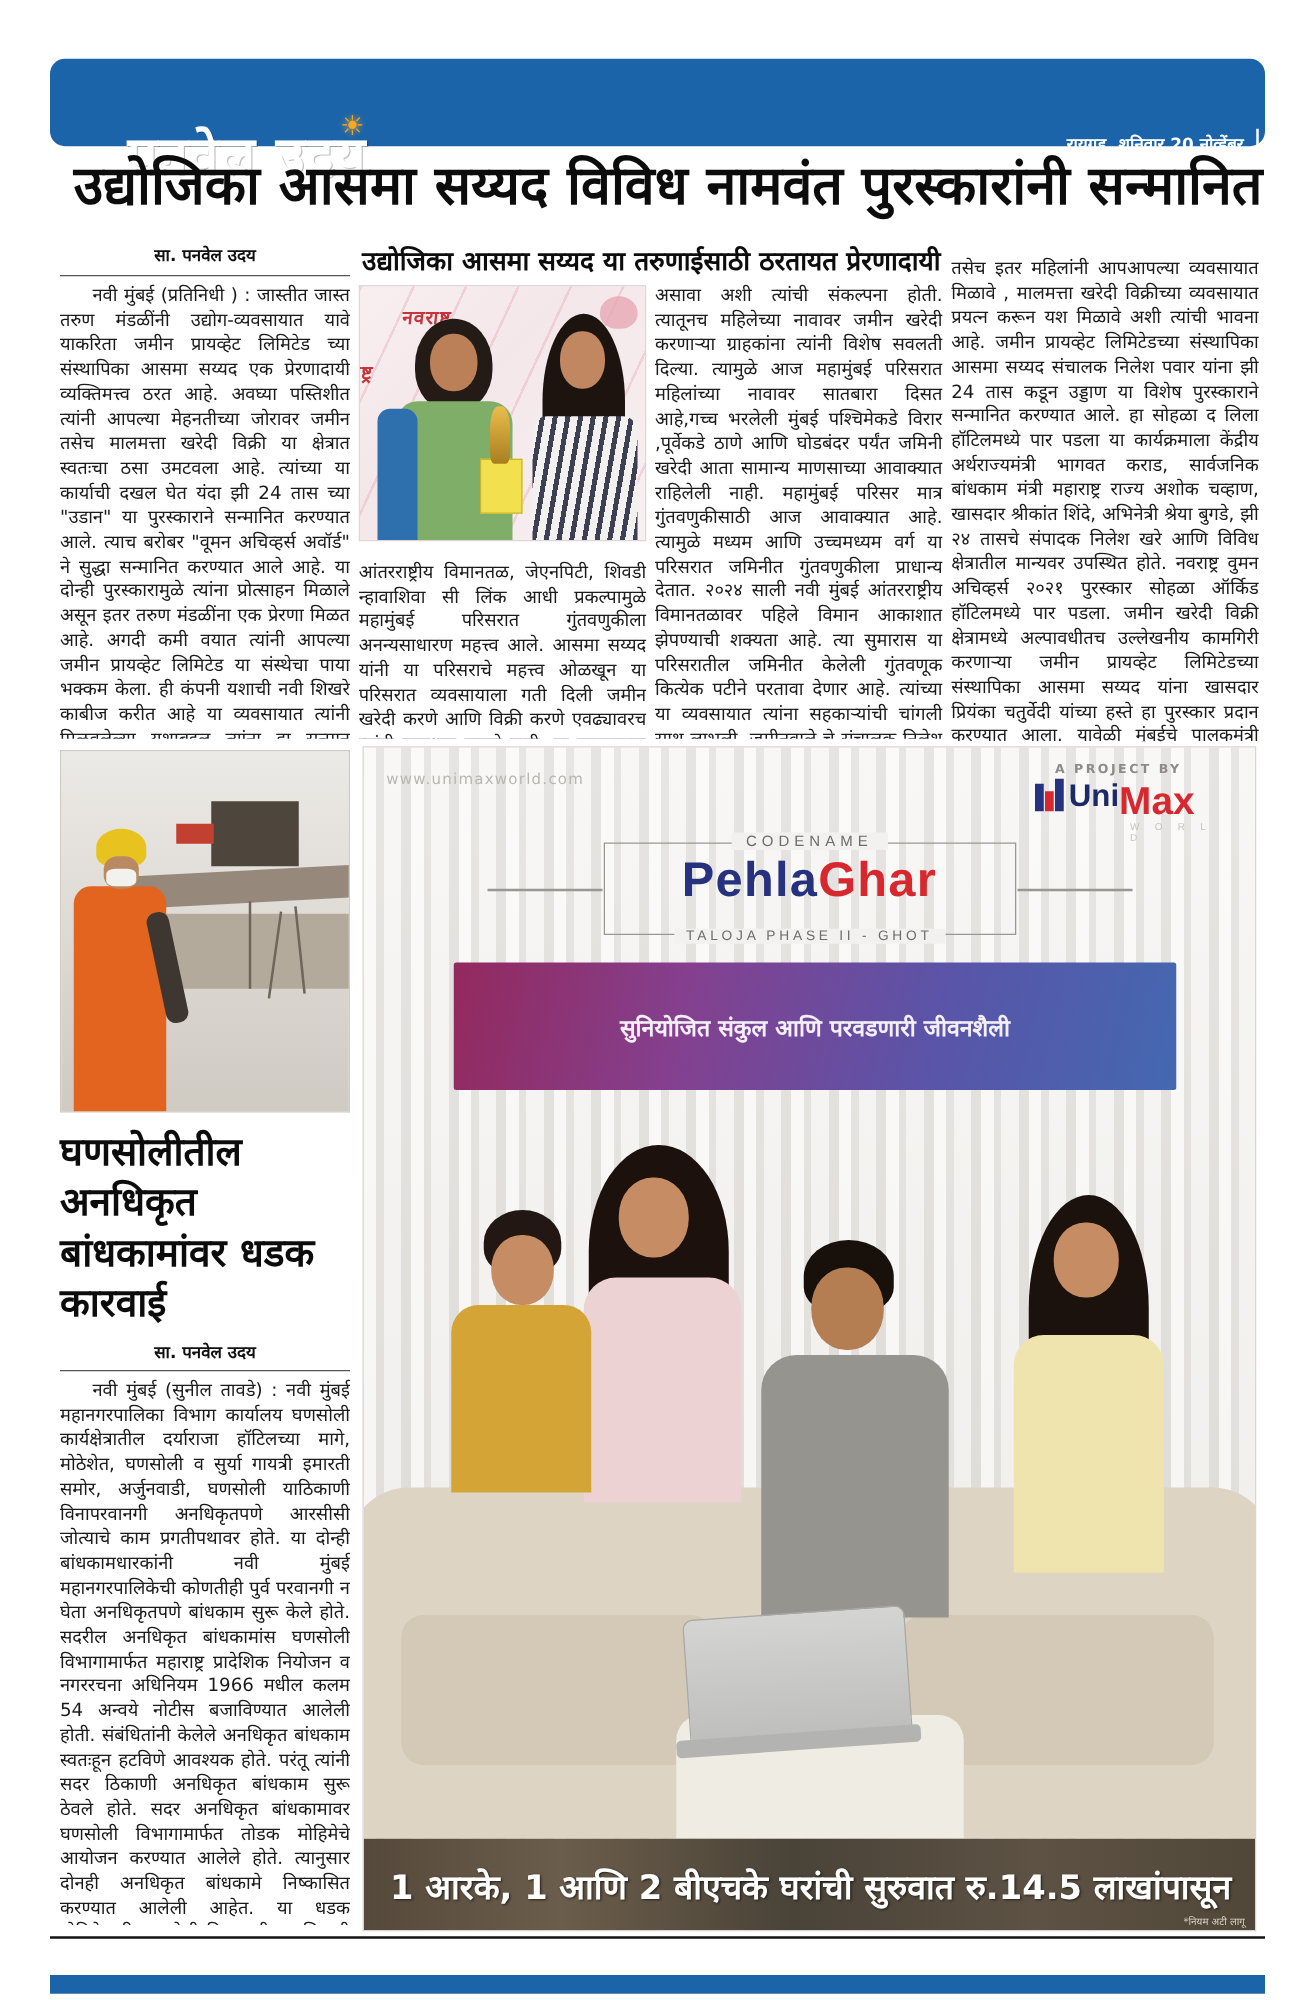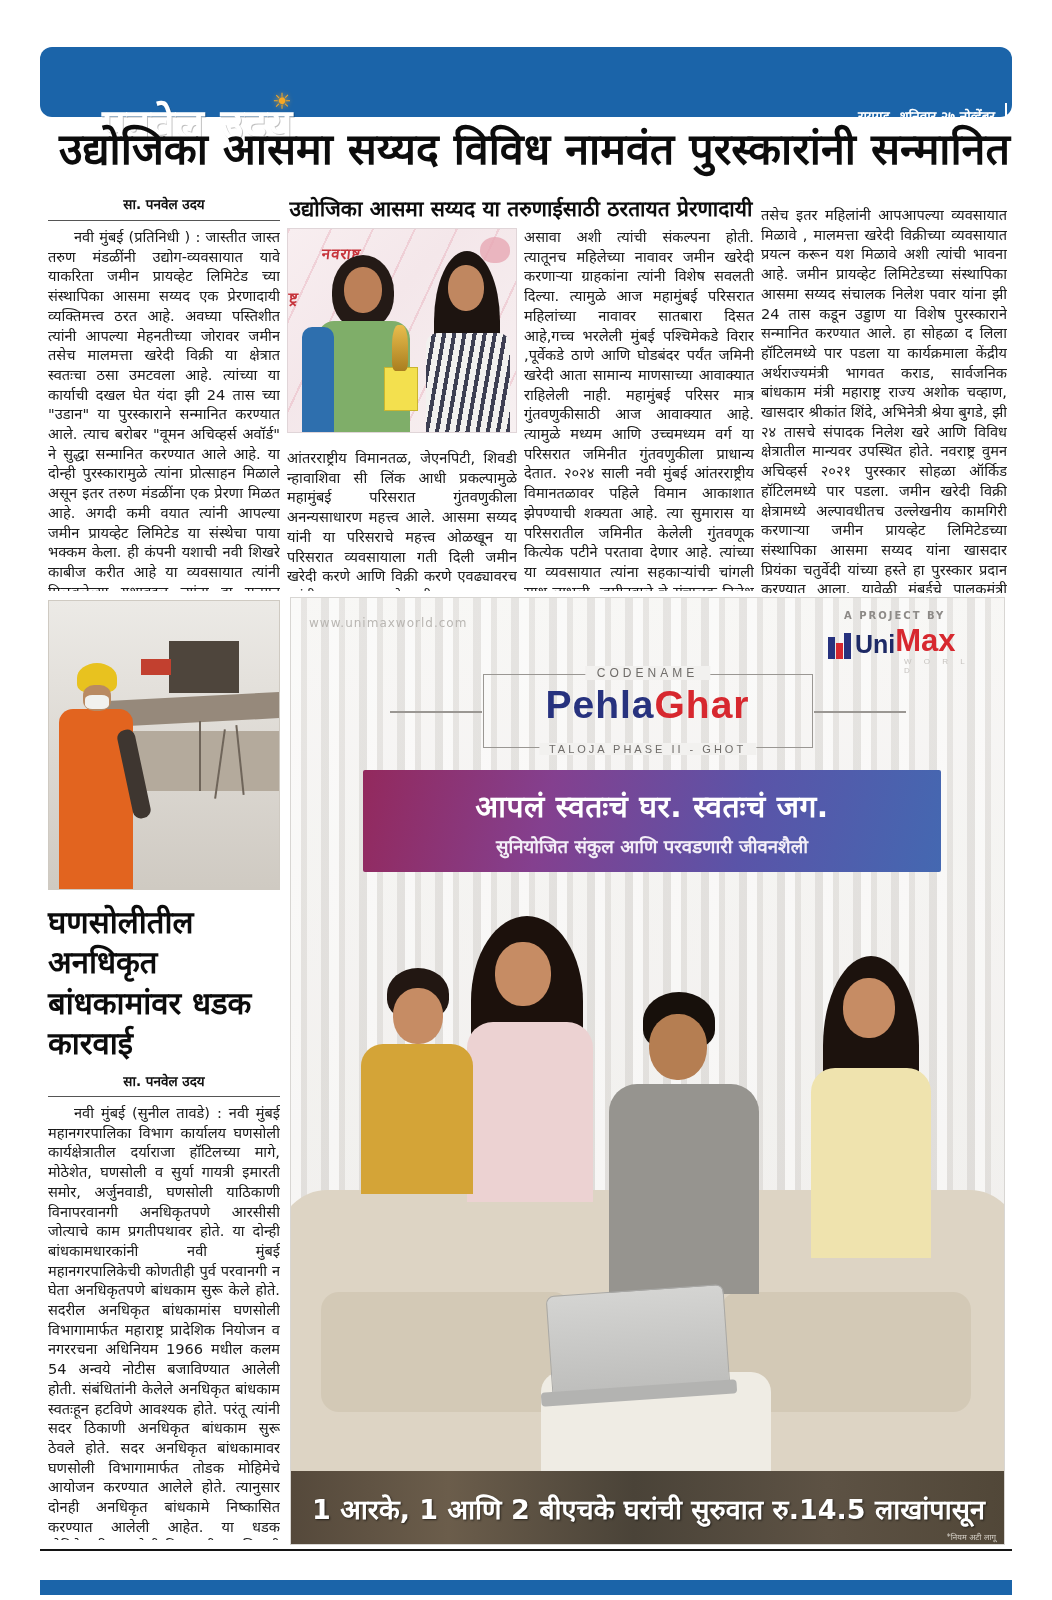--- a/index.html
+++ b/index.html
@@ -70,21 +70,21 @@
   #article2-body { left:48px; top:1103px; width:232px; height:437px; }
 
   
   #ad { left:290px; top:597px; width:715px; height:948px; overflow:hidden; border:1px solid #d8d6d3;
       background:
         repeating-linear-gradient(90deg, rgba(255,255,255,.55) 0 10px, rgba(196,192,188,.28) 10px 16px, rgba(255,255,255,.25) 16px 30px, rgba(176,172,168,.22) 30px 38px),
         linear-gradient(#f5f4f2, #eceae7 70%, #e7e4e0); }
   #ad-website { left:18px; top:18px; font-size:12px; color:#b9b6b2; letter-spacing:1px; }
   #ad-projectby { right:26px; top:12px; width:150px; }
   #ad-projectby .lbl { display:block; font-size:10px; color:#8d8a87; letter-spacing:2px; margin-left:16px; font-weight:bold; }
-  .logo-row { display:flex; align-items:flex-end; margin-top:2px; }
+  .logo-row { display:flex; align-items:flex-start; margin-top:2px; }
   #unimax-mark { width:24px; height:26px; position:relative; margin-right:3px; }
   #unimax-mark .b1 { position:absolute; left:0; top:4px; width:7px; height:22px; background:#27327e; }
   #unimax-mark .b2 { position:absolute; left:8px; top:10px; width:7px; height:16px; background:#d7282f; }
   #unimax-mark .b3 { position:absolute; left:16px; top:0; width:7px; height:26px; background:#27327e; }
   .brand-uni { font-size:25px; font-weight:bold; color:#1e2a66; font-family:"Liberation Sans",sans-serif; }
   .brand-max { font-size:31px; font-weight:bold; color:#d7282f; font-family:"Liberation Sans",sans-serif; }
   .brand-world { display:block; font-size:8px; color:#c7c4c0; letter-spacing:5px; margin-left:76px; margin-top:-2px; font-family:"Liberation Sans",sans-serif; }
 
   #codename-box { left:50%; transform:translateX(-50%); top:76px; width:330px; height:74px; border:1.5px solid #9a9793; }
   #codename-label { position:absolute; left:50%; transform:translateX(-50%); top:-9px; background:#f2f1ef; padding:0 12px; font-size:12px; color:#6f6c69; letter-spacing:4px; font-family:"Liberation Sans",sans-serif; white-space:nowrap; }
@@ -135,21 +135,21 @@
 </style>
 </head>
 <body>
 
 <div id="page">
 
   <div class="abs" id="header-band">
     <span class="abs" id="masthead">पनवेल उदय</span>
     <span class="abs" id="masthead-sun">☀</span>
     <div class="abs" id="dateline">
-      <div>रायगड, शनिवार २७ नोव्हेंबर</div>
+      <div>रायगड, शनिवार 20 नोव्हेंबर</div>
       <div>ते ३ डिसेंबर २०२१</div>
     </div>
     <div class="abs" id="header-divider"></div>
     <span class="abs" id="page-number">३</span>
   </div>
 
   <div class="abs" id="headline1">उद्योजिका आसमा सय्यद विविध नामवंत पुरस्कारांनी सन्मानित</div>
   <div class="abs byline" id="byline1">सा. पनवेल उदय</div>
   <div class="abs" id="byline1-rule"></div>
   <div class="abs" id="subheadline">उद्योजिका आसमा सय्यद या तरुणाईसाठी ठरतायत प्रेरणादायी</div>
@@ -229,21 +229,20 @@
       <span id="codename-label">CODENAME</span>
       <div id="codename-name">
         <span class="p1">Pehla</span><span class="p2">Ghar</span>
       </div>
       <span id="codename-loc">TALOJA PHASE II - GHOT</span>
       <span class="side-line l"></span>
       <span class="side-line r"></span>
     </div>
 
     <div class="abs" id="ad-banner">
-      <div id="ad-tagline">आपलं स्वतःचं घर. स्वतःचं जग.</div>
       <div id="ad-tagline-sub">सुनियोजित संकुल आणि परवडणारी जीवनशैली</div>
     </div>
 
     <div class="abs" id="family-photo">
       <div class="couch-back"></div>
       <div class="cushion c1"></div>
       <div class="cushion c2"></div>
       <div class="throw"></div>
       <div class="hair woman-hair"></div>
       <div class="face woman-face"></div>

